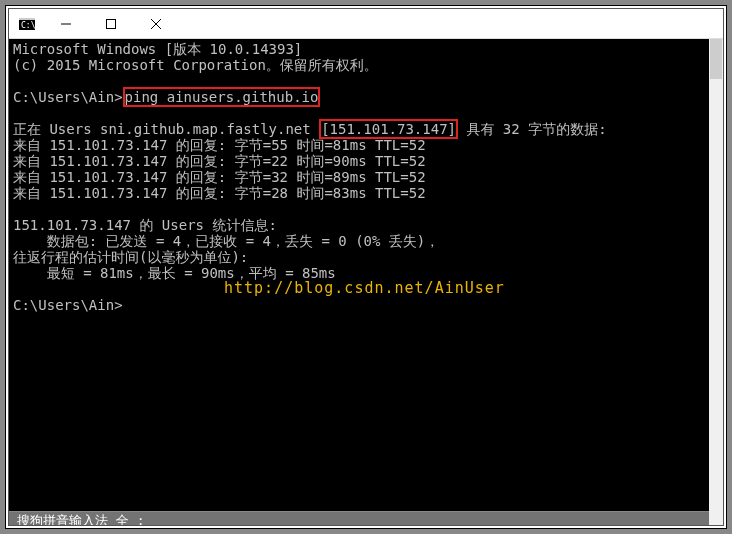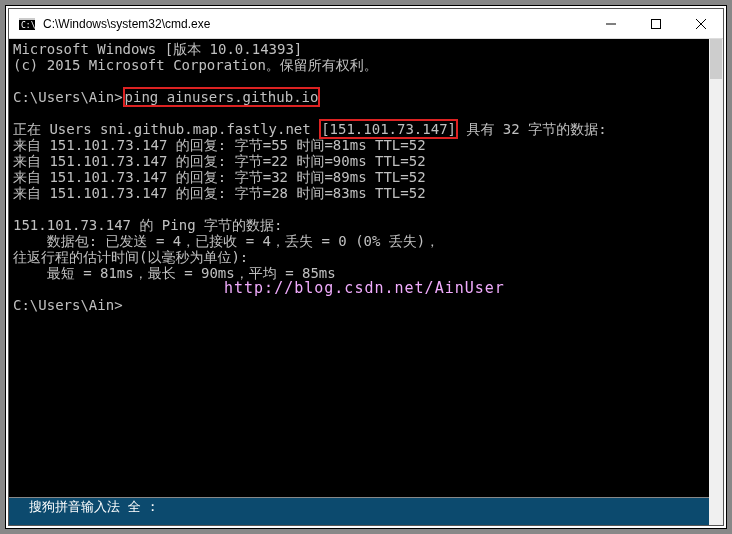--- a/index.html
+++ b/index.html
@@ -12,38 +12,37 @@
   .title-icon svg { display: block; }
   .title-text { flex: 1; font-size: 12px; color: #000; }
   .win-buttons { display: flex; height: 100%; }
   .win-btn { width: 45px; display: flex; align-items: center; justify-content: center; color: #000; }
   .win-btn svg { display: block; }
   .client { flex: 1; background: #000; position: relative; overflow: hidden; }
   .term { position: absolute; left: 0; top: 0; right: 14px; bottom: 0; padding: 2px 4px; font-family: "NSimSun", "SimSun", "Consolas", monospace; font-size: 14px; line-height: 16px; color: #c0c0c0; white-space: pre; }
   .scrollbar { position: absolute; right: 0; top: 0; width: 14px; height: 100%; background: #f0f0f0; }
   .scroll-thumb { position: absolute; left: 1px; right: 1px; top: 0; height: 40px; background: #cdcdcd; }
   .hl { border: 2px solid #d22; padding: 0 0; }
-  .watermark { position: absolute; color: #f0abfc; font-size: 15px; font-family: "NSimSun","SimSun",monospace; letter-spacing: 1px; }
-  .ime-bar { position: absolute; left: 0; bottom: 0; right: 14px; height: 28px; background: #0c4a6e; border-top: 1px solid #888; color: #fff; font-family: "NSimSun","SimSun",monospace; font-size: 13px; padding: 0 20px; }
+  .watermark { position: absolute; color: #eab308; font-size: 15px; font-family: "NSimSun","SimSun",monospace; letter-spacing: 1px; }
+  .ime-bar { position: absolute; left: 0; bottom: 0; right: 14px; height: 14px; background: #737373; border-top: 1px solid #888; color: #fff; font-family: "NSimSun","SimSun",monospace; font-size: 13px; padding: 0 8px; }
 </style>
 </head>
 <body>
 
 <div class="frame">
 <div class="window">
 
   <div class="titlebar">
     <span class="title-icon">
       <svg width="16" height="12" viewBox="0 0 16 12">
             <rect x="0" y="0" width="16" height="12" fill="#000"></rect>
             <rect x="0" y="0" width="16" height="2" fill="#ccc"></rect>
             <text x="2" y="10" font-size="8" fill="#fff" font-family="monospace">C:\</text>
           </svg>
     </span>
-    <span class="title-text">C:\Windows\system32\cmd.exe</span>
     <div class="win-buttons">
       <div class="win-btn">
         <svg width="10" height="10">
               <line x1="0" y1="5" x2="10" y2="5" stroke="#000" stroke-width="1"></line>
             </svg>
       </div>
       <div class="win-btn">
         <svg width="10" height="10">
               <rect x="0.5" y="0.5" width="9" height="9" fill="none" stroke="#000" stroke-width="1"></rect>
             </svg>
@@ -62,21 +61,21 @@
 <span>(c) 2015 Microsoft Corporation。保留所有权利。</span>
 
 <span>C:\Users\Ain&gt;</span><span class="hl">ping ainusers.github.io</span>
 
 <span>正在 Users sni.github.map.fastly.net </span><span class="hl">[151.101.73.147]</span><span> 具有 32 字节的数据:</span>
 <span>来自 151.101.73.147 的回复: 字节=55 时间=81ms TTL=52</span>
 <span>来自 151.101.73.147 的回复: 字节=22 时间=90ms TTL=52</span>
 <span>来自 151.101.73.147 的回复: 字节=32 时间=89ms TTL=52</span>
 <span>来自 151.101.73.147 的回复: 字节=28 时间=83ms TTL=52</span>
 
-<span>151.101.73.147 的 Ping 字节的数据:</span>
+<span>151.101.73.147 的 Users 统计信息:</span>
 <span>    数据包: 已发送 = 4，已接收 = 4，丢失 = 0 (0% 丢失)，</span>
 <span>往返行程的估计时间(以毫秒为单位):</span>
 <span>    最短 = 81ms，最长 = 90ms，平均 = 85ms</span>
 
 <span>C:\Users\Ain&gt;</span></div>
 
     <div class="watermark" style="left:215px; top:240px;">http://blog.csdn.net/AinUser</div>
 
     <div class="ime-bar">搜狗拼音输入法  全 :</div>
 

